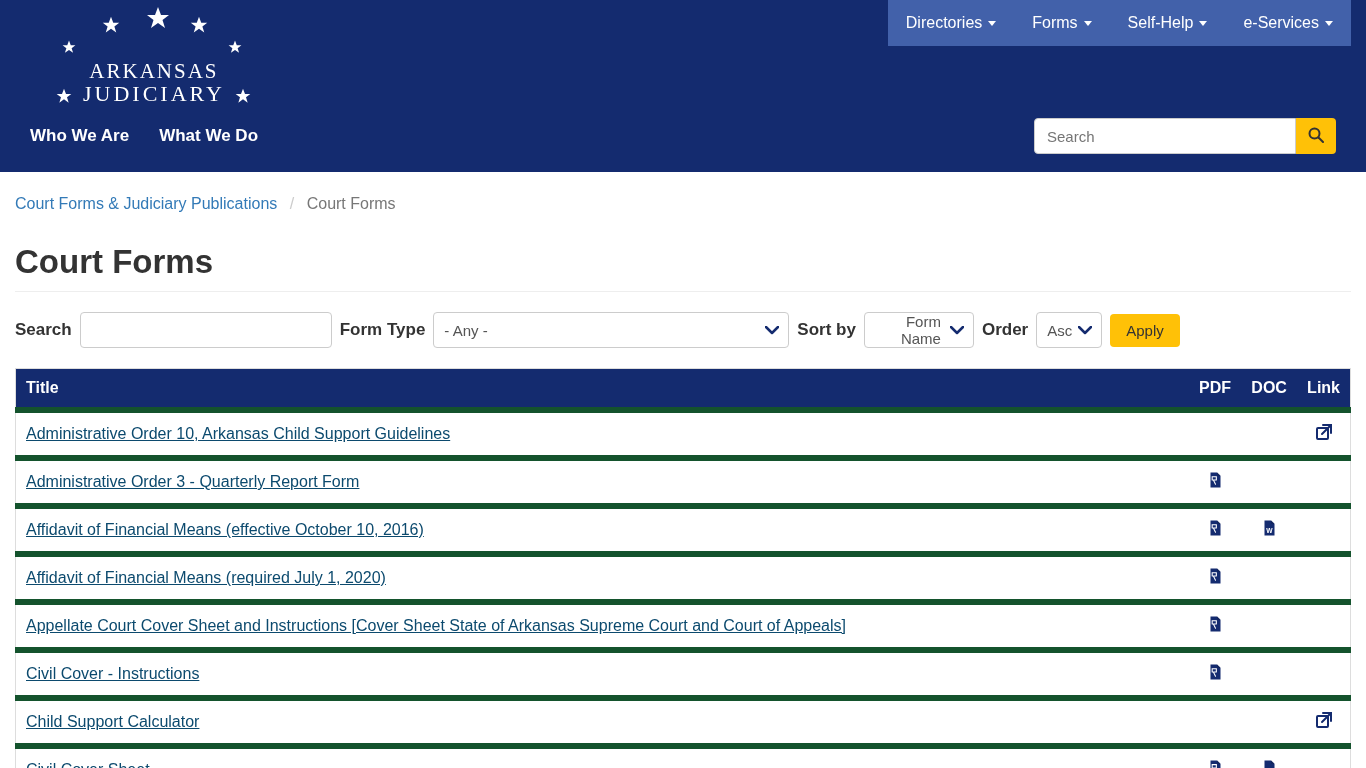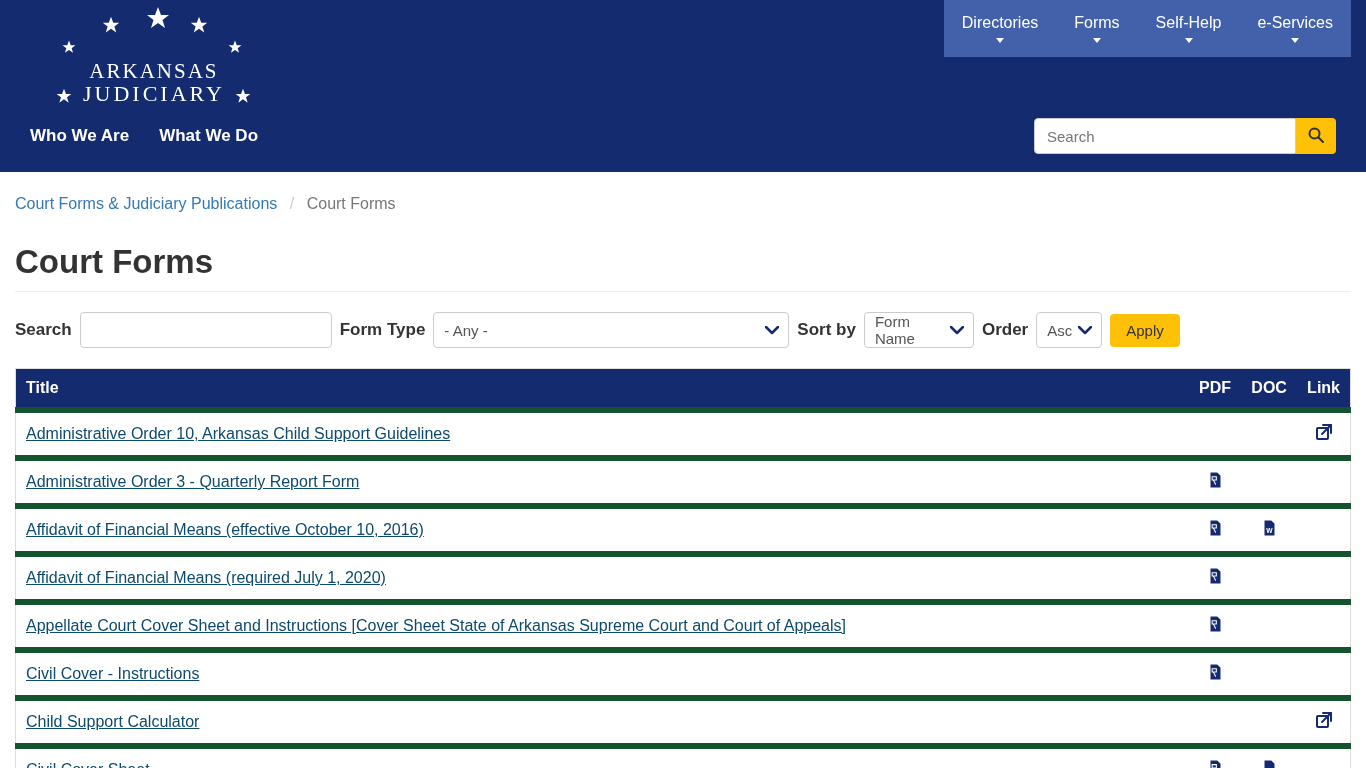--- a/index.html
+++ b/index.html
@@ -9,21 +9,21 @@
   .header-top { display: flex; justify-content: space-between; align-items: flex-start; }
   .logo-area { padding: 10px 15px 0 15px; }
   .logo { position: relative; width: 210px; height: 100px; }
   .logo-text { position: absolute; top: 50px; left: 45px; text-align: center; font-family: Georgia, serif; letter-spacing: 2px; line-height: 1.05; margin-left: 8px; }
   .logo-text .line1 { font-size: 21px; }
   .logo-text .line2 { font-size: 22px; font-weight: 300; letter-spacing: 3px; }
   .star { position: absolute; color: #fff; }
   .star svg { display: block; }
 
   .topnav { background: #4261aa; display: flex; }
-  .topnav-item { padding: 14px 18px; color: #fff; font-size: 16px; display: flex; align-items: center; gap: 6px; cursor: pointer; flex-direction: column; }
+  .topnav-item { padding: 14px 18px; color: #fff; font-size: 16px; display: flex; align-items: center; gap: 6px; cursor: pointer; }
   .caret-down { width: 0; height: 0; border-left: 4px solid transparent; border-right: 4px solid transparent; border-top: 5px solid #fff; }
 
   .header-bottom { display: flex; justify-content: space-between; align-items: center; padding: 8px 15px 18px 15px; }
   .mainnav { display: flex; gap: 30px; }
   .mainnav a { color: #fff; font-weight: 700; font-size: 17px; text-decoration: none; cursor: pointer; }
 
   .search-group { display: flex; }
   .search-input { width: 262px; height: 36px; border: 1px solid #ccc; border-radius: 4px 0 0 4px; padding: 0 12px; font-size: 15px; }
   .search-btn { width: 40px; height: 36px; background: #ffc107; border: none; border-radius: 0 4px 4px 0; cursor: pointer; display: flex; align-items: center; justify-content: center; color: #333; }
 
@@ -33,21 +33,21 @@
   .breadcrumb .sep { margin: 0 8px; color: #ccc; }
 
   h1 { font-size: 33px; font-weight: 700; color: #333; margin: 15px 0 10px 0; }
   .hr { border-bottom: 1px solid #eee; margin-bottom: 20px; }
 
   .filter-bar { display: flex; align-items: center; gap: 8px; margin-bottom: 20px; flex-wrap: nowrap; }
   .filter-label { font-size: 17px; font-weight: 700; color: #333; }
   .text-input { height: 36px; border: 1px solid #ccc; border-radius: 4px; padding: 0 10px; font-size: 15px; }
   .search-filter { width: 252px; }
   .select-wrap { position: relative; display: inline-block; }
-  .select-input { height: 36px; border: 1px solid #ccc; border-radius: 4px; padding: 0 32px 0 10px; font-size: 15px; color: #555; background: #fff; cursor: pointer; display: flex; align-items: center; }
+  .select-input { height: 36px; border: 1px solid #ccc; border-radius: 4px; padding: 0 32px 0 10px; font-size: 15px; color: #555; background: #fff; cursor: pointer; display: flex; align-items: center; text-align: right; }
   .formtype-select { width: 356px; }
   .sortby-select { width: 110px; }
   .order-select { width: 66px; }
   .select-caret { position: absolute; right: 10px; top: 50%; transform: translateY(-50%); color: #142b6f; pointer-events: none; }
   .apply-btn { background: #ffc107; border: none; border-radius: 4px; padding: 8px 16px; font-size: 15px; color: #333; cursor: pointer; }
 
   table { width: 100%; border-collapse: collapse; border: 1px solid #ddd; }
   thead th { background: #142b6f; color: #fff; text-align: left; padding: 10px; font-size: 16px; font-weight: 700; }
   thead th.pdf-col { width: 50px; text-align: center; }
   thead th.doc-col { width: 56px; text-align: center; }

